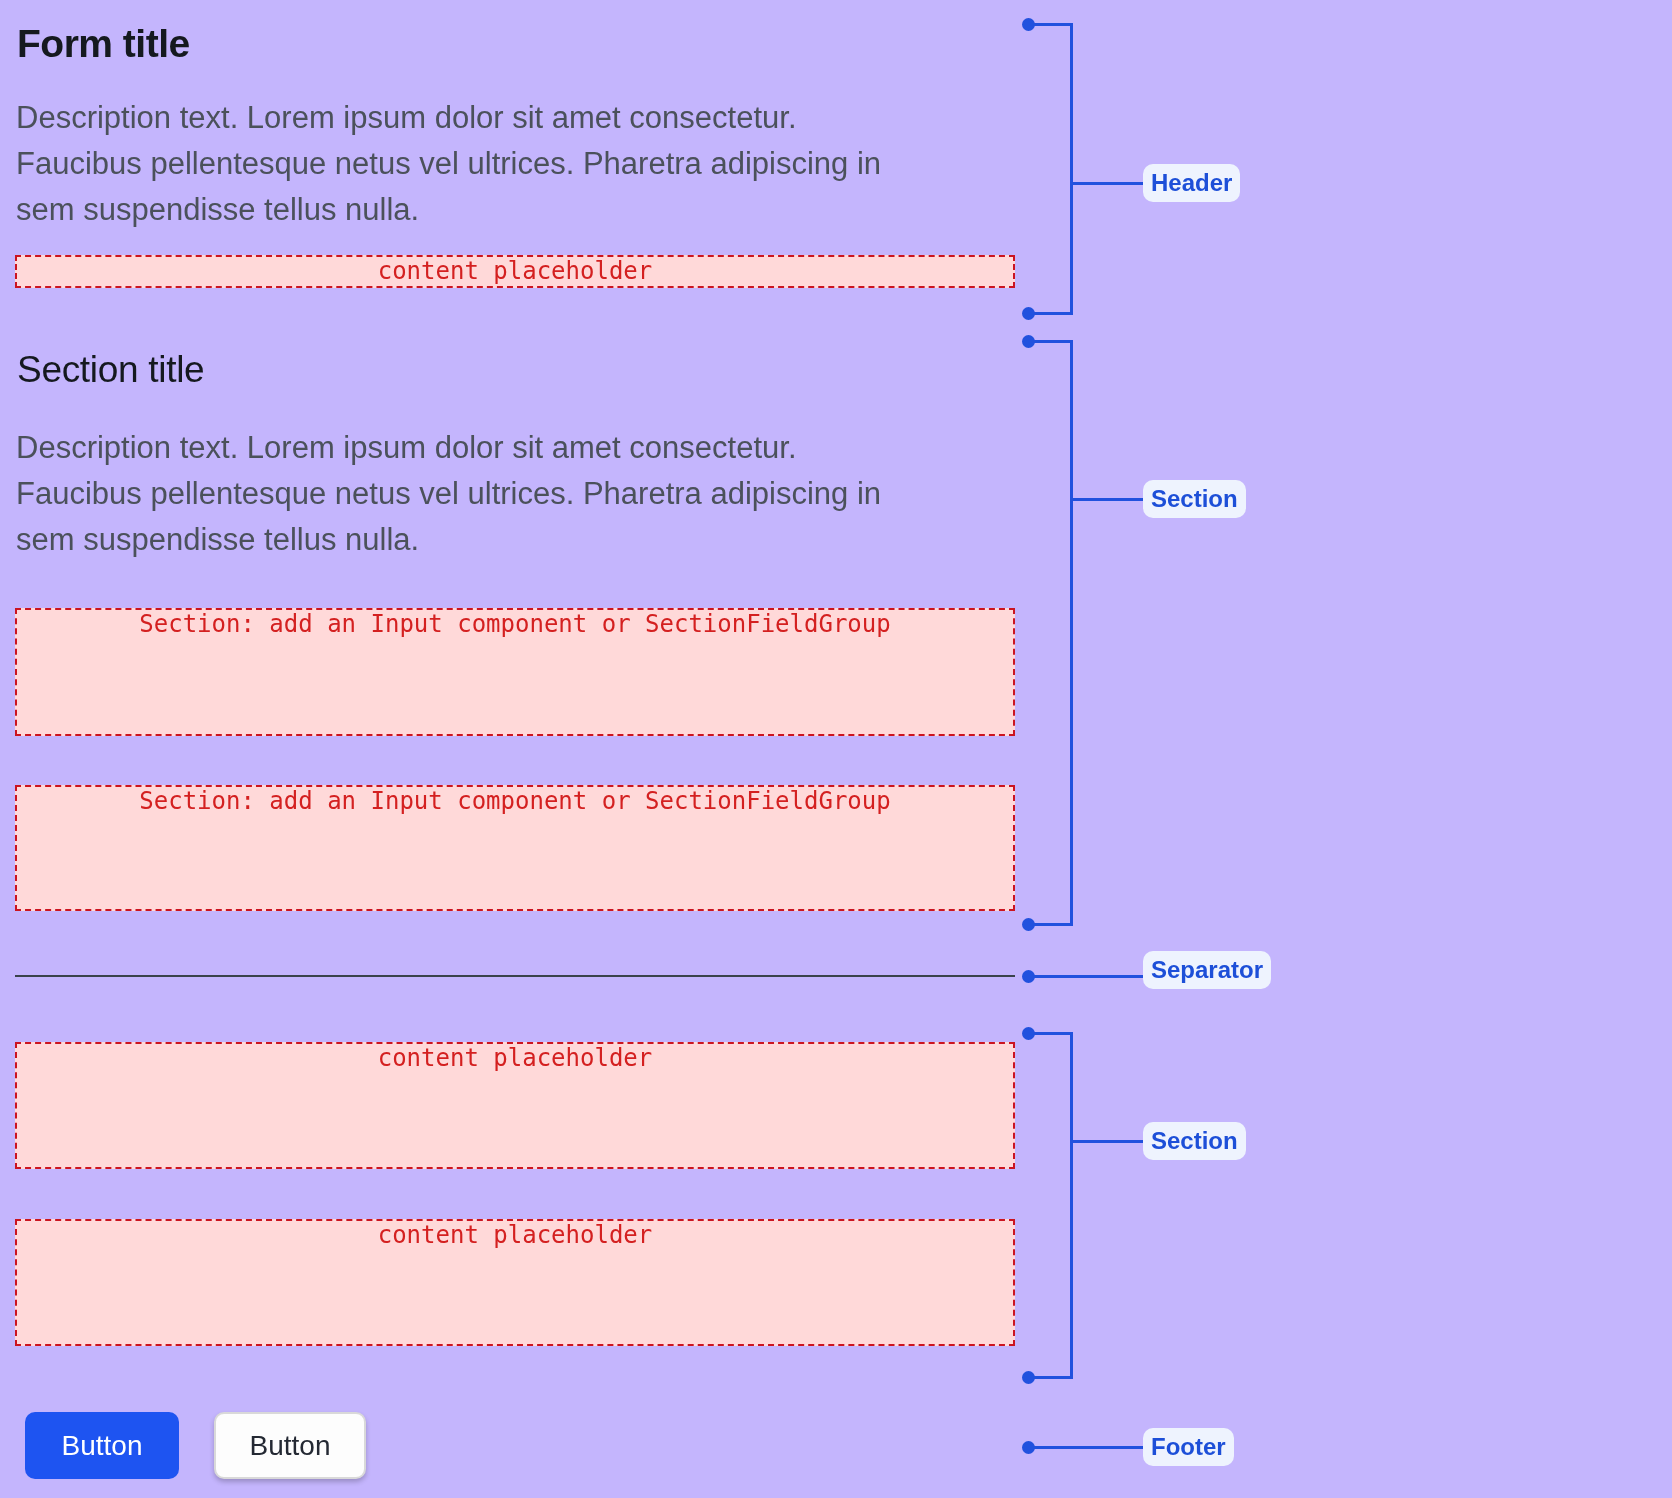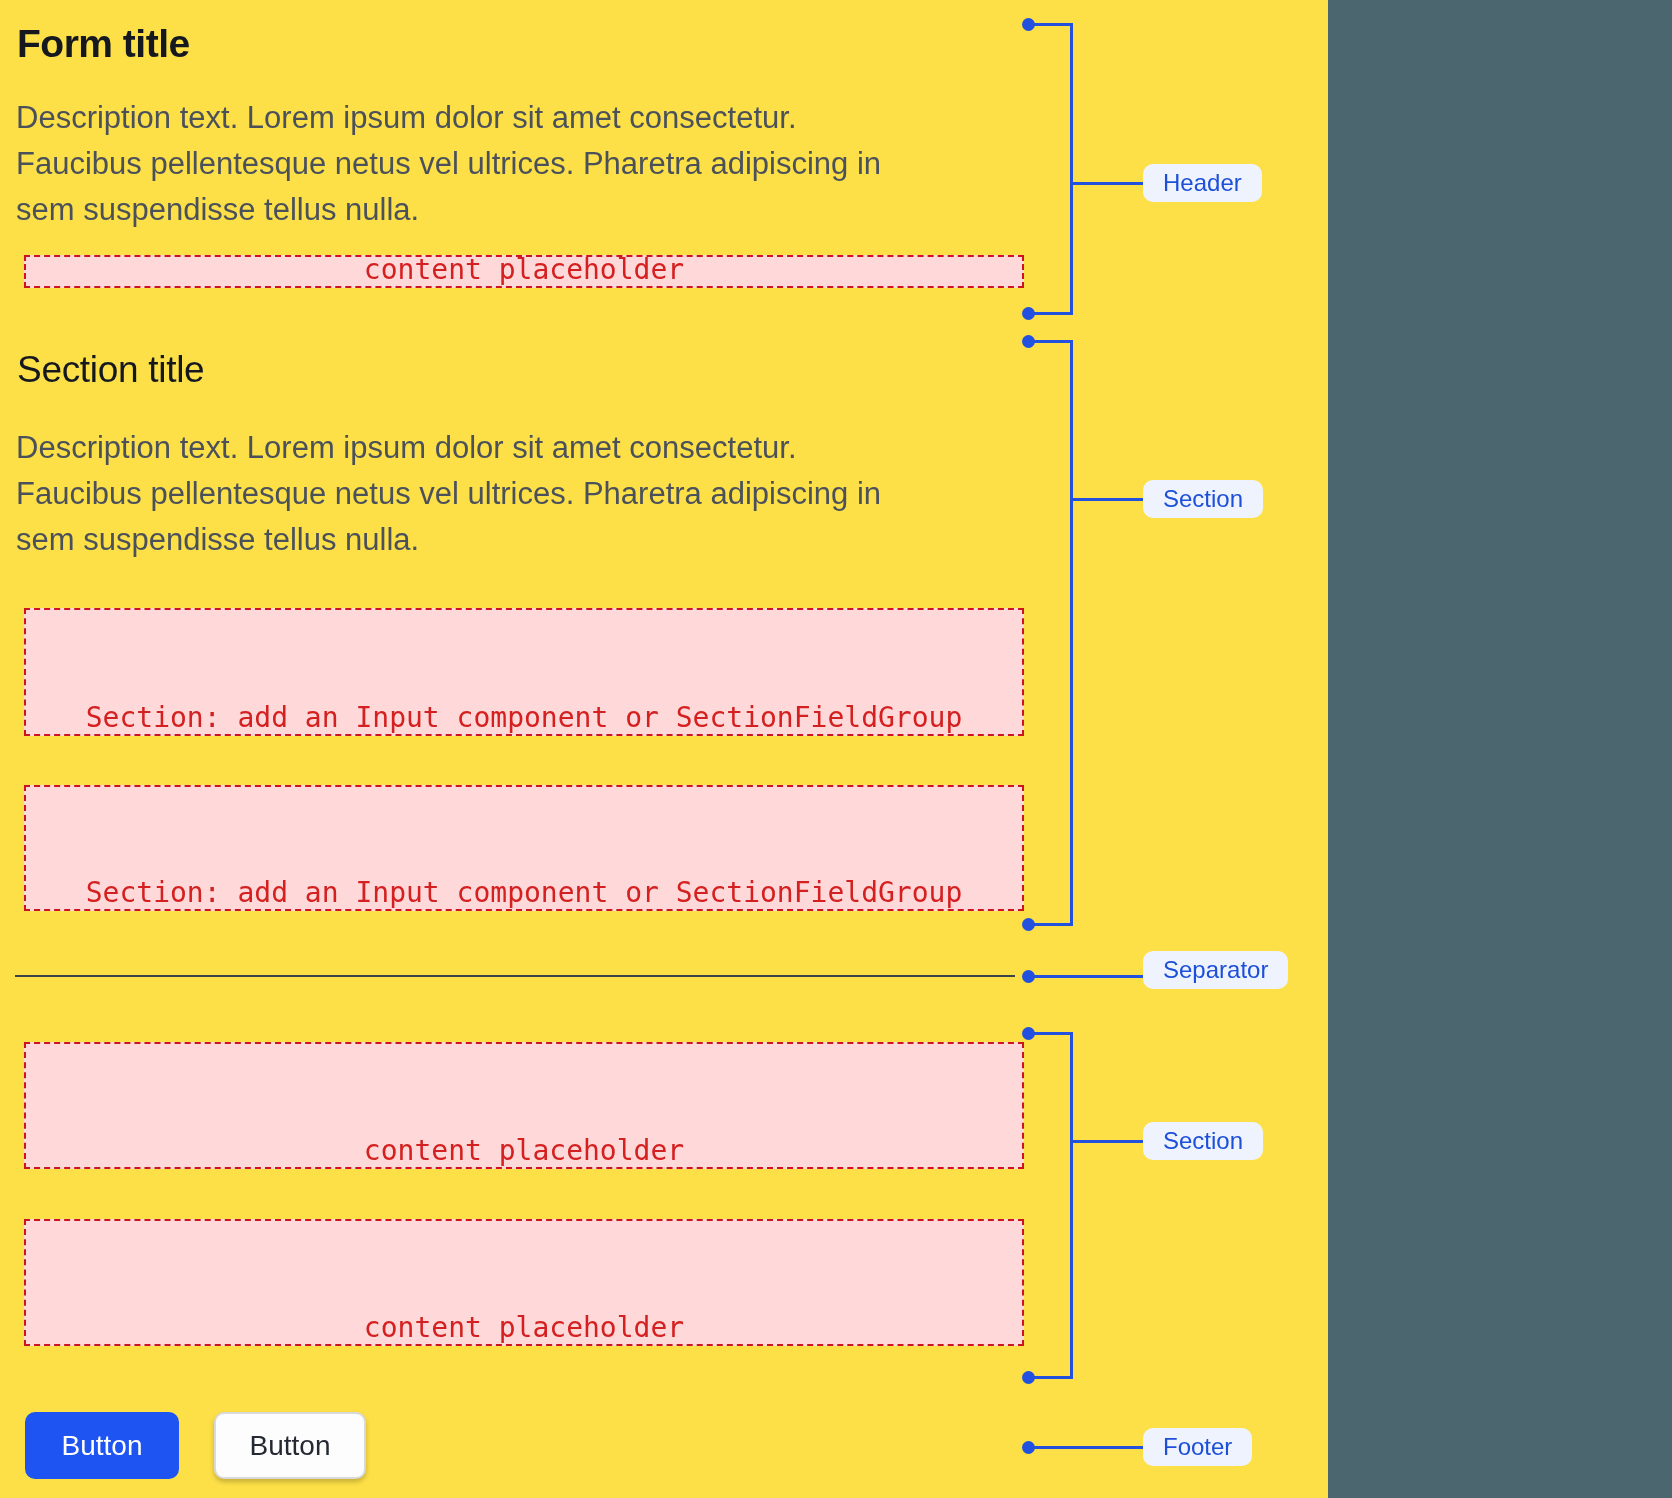--- a/index.html
+++ b/index.html
@@ -1,43 +1,43 @@
 <!DOCTYPE html>
 <html><head>
 <meta charset="utf-8">
 <style>
   html,body{margin:0;padding:0;background:#4c6670;}
   #stage{
     position:relative;
-    width:1328px;height:1498px;
-    background:#fde047;
+    width:1672px;height:1498px;
+    background:#c4b5fd;
     font-family:"Liberation Sans", sans-serif;
     overflow:hidden;
   }
   
   .form-title{
     position:absolute;left:17px;top:22px;
     font-size:39px;font-weight:600;color:#15191f;letter-spacing:-0.5px;
   }
   .section-title{
     position:absolute;left:17px;top:349px;
     font-size:37px;font-weight:400;color:#15191f;letter-spacing:-0.3px;
   }
   .descr{
     position:absolute;left:16px;width:960px;
     font-size:31px;line-height:46px;color:#4b515b;
     white-space:pre-line;
   }
   .descr.d1{top:95px;}
   .descr.d2{top:425px;}
   .slot{
-    position:absolute;left:24px;width:1000px;box-sizing:border-box;
+    position:absolute;left:15px;width:1000px;box-sizing:border-box;
     background:#ffd9d9;border:2px dashed #cb1420;
-    color:#d42020;font-family:"DejaVu Sans Mono", monospace;font-size:28px;
-    display:flex;align-items:flex-end;justify-content:center;text-align:center;
+    color:#d42020;font-family:"DejaVu Sans Mono", monospace;font-size:24px;
+    display:flex;align-items:flex-start;justify-content:center;text-align:center;
   }
   .slot.small{top:255px;height:33px;}
   .slot.s1{top:608px;height:128px;}
   .slot.s2{top:785px;height:126px;}
   .slot.c1{top:1042px;height:127px;}
   .slot.c2{top:1219px;height:127px;}
   .separator{
     position:absolute;left:15px;top:975px;width:1000px;height:2px;
     background:#3a424b;
   }
@@ -58,22 +58,22 @@
   }
   
   .dot{
     position:absolute;width:13px;height:13px;border-radius:50%;
     background:#2151de;left:1022px;
   }
   .vline{position:absolute;width:3px;background:#2151de;left:1070px;}
   .hline{position:absolute;height:3px;background:#2151de;}
   .pill{
     position:absolute;left:1143px;height:38px;line-height:38px;
-    padding:0 20px;background:#eef3fe;color:#1d4fd8;border-radius:10px;
-    font-size:24px;font-weight:400;white-space:nowrap;
+    padding:0 8px;background:#eef3fe;color:#1d4fd8;border-radius:10px;
+    font-size:24px;font-weight:700;white-space:nowrap;
   }
 </style>
 </head>
 <body>
 
 <div id="stage">
 
   <div class="form-title">Form title</div>
   <div class="descr d1">Description text. Lorem ipsum dolor sit amet consectetur.
 Faucibus pellentesque netus vel ultrices. Pharetra adipiscing in

